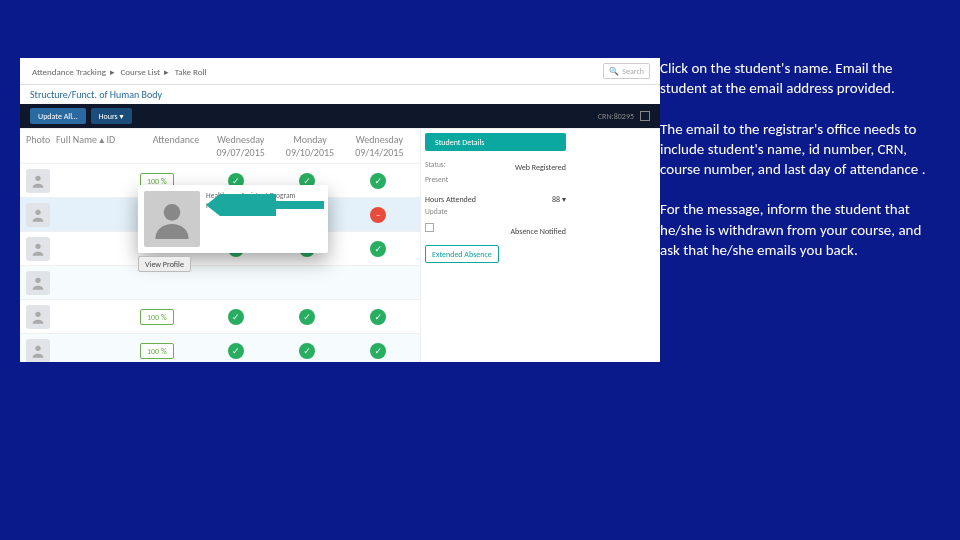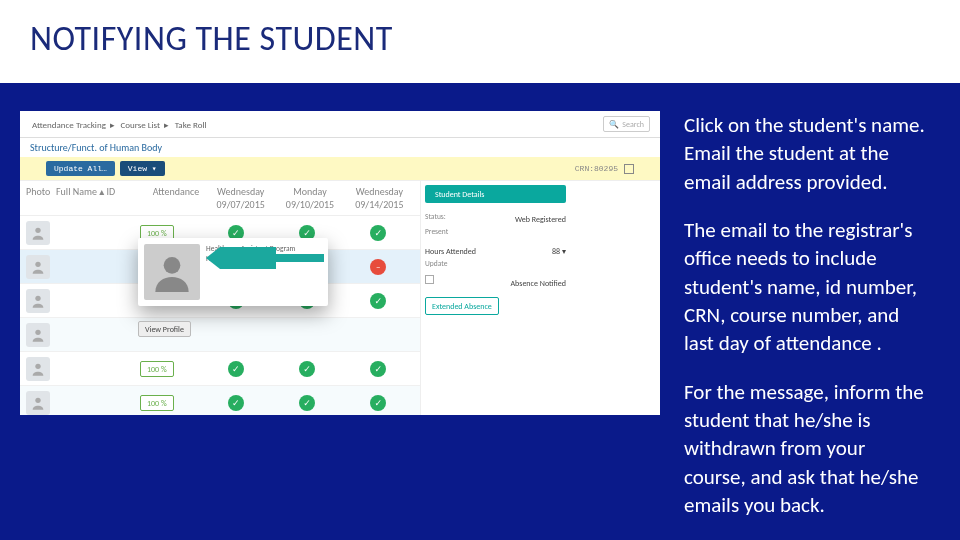--- a/index.html
+++ b/index.html
@@ -3,29 +3,29 @@
 <meta charset="utf-8">
 <style>
   * { margin: 0; padding: 0; box-sizing: border-box; }
   body { width: 960px; height: 540px; font-family: Calibri, Arial, sans-serif; background: #fff; overflow: hidden; }
   .slide { width: 100%; height: 100%; display: flex; flex-direction: column; }
   .top-bar { height: 30px; background: #0a1a8a; }
   .title-area { background: #fff; padding: 18px 30px 24px; }
   .title { font-size: 34px; font-weight: 400; color: #1a2a7a; letter-spacing: 0.5px; }
   .content-area { flex: 1; background: #0a1a8a; display: flex; padding: 28px 30px 20px 20px; }
   .screenshot-col { flex: 0 0 640px; }
-  .text-col { flex: 1; color: #fff; font-size: 21px; line-height: 1.35; margin-left: 24px; }
+  .text-col { flex: 1; color: #fff; font-size: 15px; line-height: 1.35; }
   .text-col p { margin-bottom: 20px; }
 
   
   .app { background: #f8f9fb; width: 640px; height: 304px; font-size: 9px; color: #444; position: relative; overflow: hidden; }
   .app-header { display: flex; justify-content: space-between; align-items: center; padding: 5px 10px; border-bottom: 1px solid #ddd; background: #fff; font-size: 9px; color: #666; }
   .breadcrumb span { margin: 0 2px; }
   .course-name { font-size: 10px; color: #2a6aa0; padding: 3px 10px; background: #fff; }
-  .toolbar { display: flex; align-items: center; gap: 5px; padding: 4px 26px; background: #fef9c3; border-bottom: 1px solid #eee; font-family: Liberation Mono, monospace; }
+  .toolbar { display: flex; align-items: center; gap: 5px; padding: 4px 10px; background: #0f172a; border-bottom: 1px solid #eee; }
   .btn { padding: 3px 8px; border-radius: 2px; font-size: 8px; color: #fff; }
   .btn-blue { background: #2a6aa0; }
   .btn-darkblue { background: #1a4d7a; }
   .toolbar-right { margin-left: auto; color: #888; font-size: 8px; display: flex; gap: 6px; align-items: center; }
   .columns { display: flex; background: #fff; }
   .roster-col { flex: 0 0 400px; }
   .roster-head { display: flex; padding: 4px 6px; border-bottom: 1px solid #eee; font-size: 10px; color: #888; }
   .rh-photo { width: 30px; }
   .rh-name { width: 90px; }
   .rh-att { width: 60px; text-align: center; }
@@ -48,55 +48,52 @@
   .sidebar { flex: 0 0 150px; border-left: 1px solid #eee; padding: 4px; }
   .sd-tab { background: #0aa89e; color: #fff; padding: 4px 10px; font-size: 8px; border-radius: 2px; margin-bottom: 4px; }
   .sd-label { font-size: 7.5px; color: #888; margin: 3px 0 1px; }
   .sd-val { font-size: 8px; color: #444; margin-top: 7px; }
   .sd-row { display: flex; justify-content: space-between; align-items: center; margin: 3px 0; }
   .sd-btn { border: 1px solid #0aa89e; color: #0aa89e; padding: 3px 6px; font-size: 8px; border-radius: 2px; text-align: center; margin-top: 6px; display: inline-block; }
   .popup { position: absolute; left: 118px; top: 127px; width: 190px; height: 68px; background: #fff; box-shadow: 0 8px 20px rgba(0,0,0,.35); border-radius: 2px; display: flex; padding: 6px; gap: 6px; }
   .popup-avatar { width: 56px; height: 56px; background: #ccc; border-radius: 2px; display: flex; align-items: center; justify-content: center; }
   .popup-avatar svg { width: 40px; height: 40px; fill: #888; }
   .popup-text { font-size: 7.5px; color: #666; line-height: 1.3; }
-  .view-profile { position: absolute; left: 118px; top: 210px; background: #eee; border: 1px solid #bbb; padding: 2px 6px; font-size: 8px; border-radius: 2px; }
+  .view-profile { position: absolute; left: 118px; top: 198px; background: #eee; border: 1px solid #bbb; padding: 2px 6px; font-size: 8px; border-radius: 2px; }
   .arrow { position: absolute; left: 186px; top: 136px; }
   .arrow-body { width: 70px; height: 22px; background: #1ba89e; clip-path: polygon(20% 0, 100% 0, 100% 100%, 20% 100%, 0 50%); }
   .arrow-line { position: absolute; left: 68px; top: 7px; width: 50px; height: 8px; background: #1ba89e; }
   .search-box { border: 1px solid #ccc; border-radius: 2px; padding: 2px 5px; font-size: 8px; color: #aaa; display: inline-flex; align-items: center; gap: 3px; }
   .checkbox-sq { width: 9px; height: 9px; border: 1px solid #aaa; display: inline-block; }
   .cal-icon { width: 10px; height: 10px; border: 1px solid #888; display: inline-block; }
 </style>
 </head>
 <body>
 
 <div class="slide">
   <div class="top-bar"></div>
-  <div class="title-area">
-    <h1 class="title">NOTIFYING THE STUDENT</h1>
-  </div>
   <div class="content-area">
     <div class="screenshot-col">
 
       <div class="app">
         <div class="app-header">
           <div class="breadcrumb">
             <span>Attendance Tracking</span><span>▸</span>
             <span>Course List</span><span>▸</span>
             <span>Take Roll</span>
           </div>
           <div class="search-box">
             <span>🔍</span>
             <span>Search</span>
           </div>
         </div>
         <div class="course-name">Structure/Funct. of Human Body</div>
         <div class="toolbar">
           <div class="btn btn-blue">Update All…</div>
-          <div class="btn btn-darkblue">View ▾</div>
+          <div class="btn btn-darkblue">Hours ▾</div>
           <div class="toolbar-right">
             <span>CRN:80295</span>
             <span class="cal-icon"></span>
           </div>
         </div>
         <div class="columns">
           <div class="roster-col">
             <div class="roster-head">
               <div class="rh-photo">Photo</div>
               <div class="rh-name">

